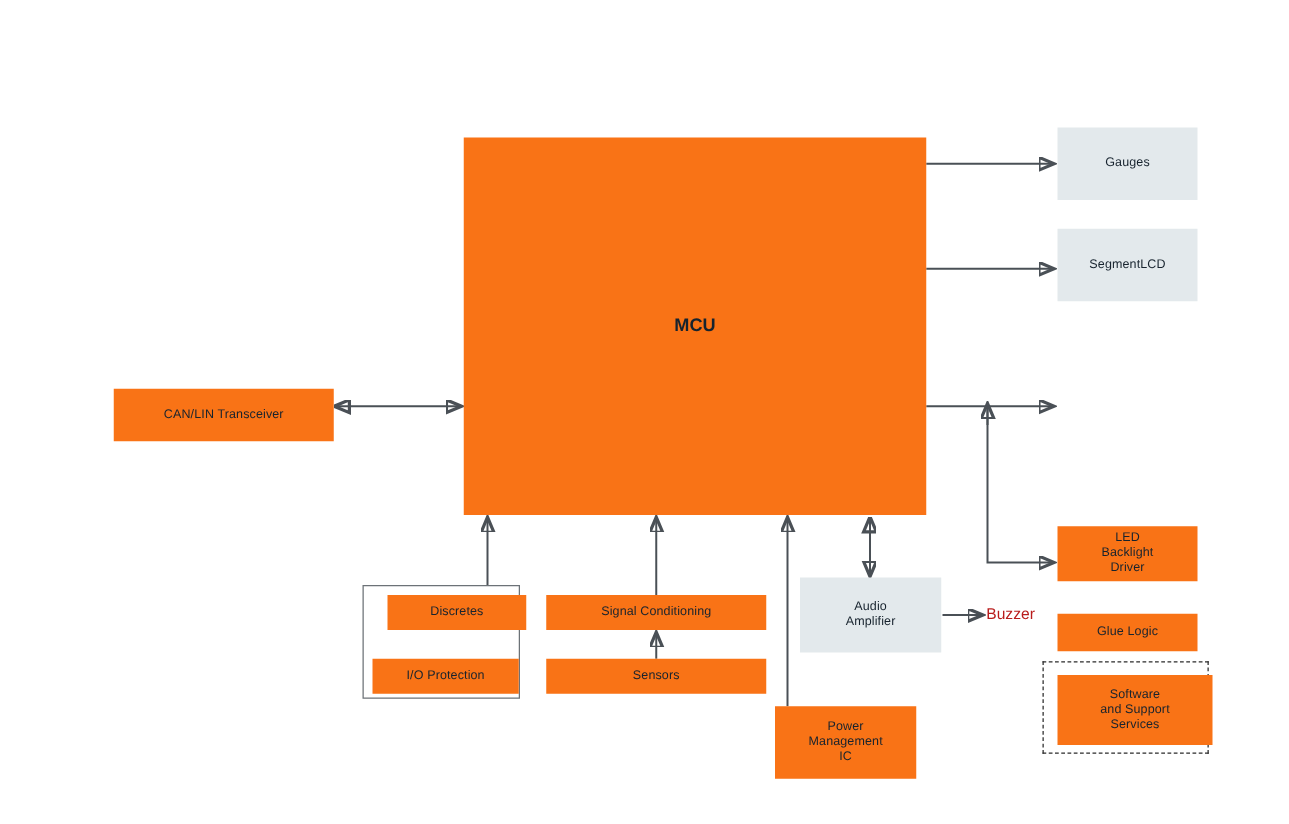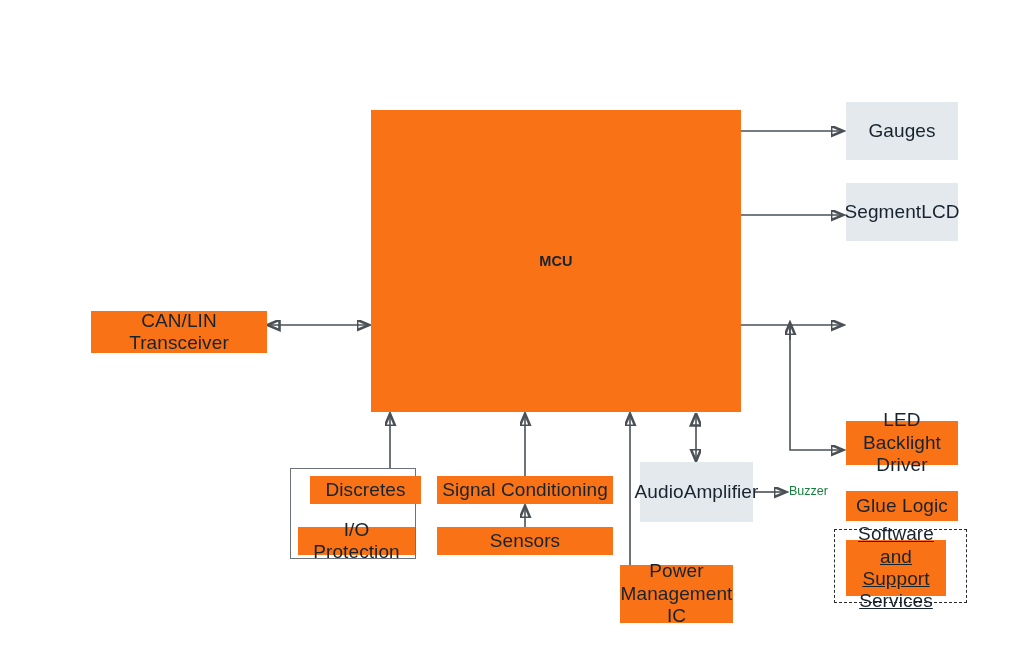--- a/index.html
+++ b/index.html
@@ -20,21 +20,21 @@
     overflow: hidden;
   }
   .node {
     position: absolute;
     box-sizing: border-box;
     display: flex;
     align-items: center;
     justify-content: center;
     text-align: center;
     color: #17232e;
-    font-size: 19px;
+    font-size: 10px;
     line-height: 1.18;
     letter-spacing: 0.1px;
   }
   .node.blue { background: #f97316; }
   .node.gray { background: #E3E9EC; }
   .node.mcu {
     font-weight: bold;
     font-size: 14.5px;
     align-items: flex-start;
     justify-content: center;
@@ -49,21 +49,21 @@
     background: transparent;
   }
   .dashed-outline {
     position: absolute;
     box-sizing: border-box;
     border: 1.4px dashed #2b2b2b;
     background: transparent;
   }
   .plain-label {
     position: absolute;
-    color: #15803d;
+    color: #b91c1c;
     font-size: 12.5px;
     white-space: nowrap;
   }
   svg.wires {
     position: absolute;
     left: 0; top: 0;
     width: 1031px;
     height: 659px;
     overflow: visible;
     pointer-events: none;
@@ -135,21 +135,21 @@
     <span>LED</span>
     <span>Backlight</span>
     <span>Driver</span>
   </div>
 
   <div class="node blue" style="left:846px; top:491px; width:112px; height:30px;justify-content:center;">
     <span>Glue Logic</span>
   </div>
 
   <div class="dashed-outline" style="left:834px; top:529px; width:133px; height:74px;"></div>
-  <div class="node blue" style="left:846px; top:540px; width:100px; height:56px; flex-direction:column;text-decoration:underline;">
+  <div class="node blue" style="left:846px; top:540px; width:124px; height:56px; flex-direction:column;">
     <span>Software</span>
     <span>and Support</span>
     <span>Services</span>
   </div>
 
   <div class="group-outline" style="left:290px; top:468px; width:126px; height:91px;"></div>
   <div class="node blue" style="left:298px; top:476px; width:111px; height:28px;margin-left:12px;">
     <span>Discretes</span>
   </div>
   <div class="node blue" style="left:298px; top:527px; width:117px; height:28px;">
@@ -157,21 +157,21 @@
   </div>
 
   <div class="node blue" style="left:437px; top:476px; width:176px; height:28px;">
     <span>Signal Conditioning</span>
   </div>
 
   <div class="node blue" style="left:437px; top:527px; width:176px; height:28px;">
     <span>Sensors</span>
   </div>
 
-  <div class="node gray" style="left:640px; top:462px; width:113px; height:60px; flex-direction:row;">
+  <div class="node gray" style="left:640px; top:462px; width:113px; height:60px; flex-direction:column;">
     <span>Audio</span>
     <span>Amplifier</span>
   </div>
 
   <div class="node blue" style="left:620px; top:565px; width:113px; height:58px; flex-direction:column;">
     <span>Power</span>
     <span>Management</span>
     <span>IC</span>
   </div>
 

